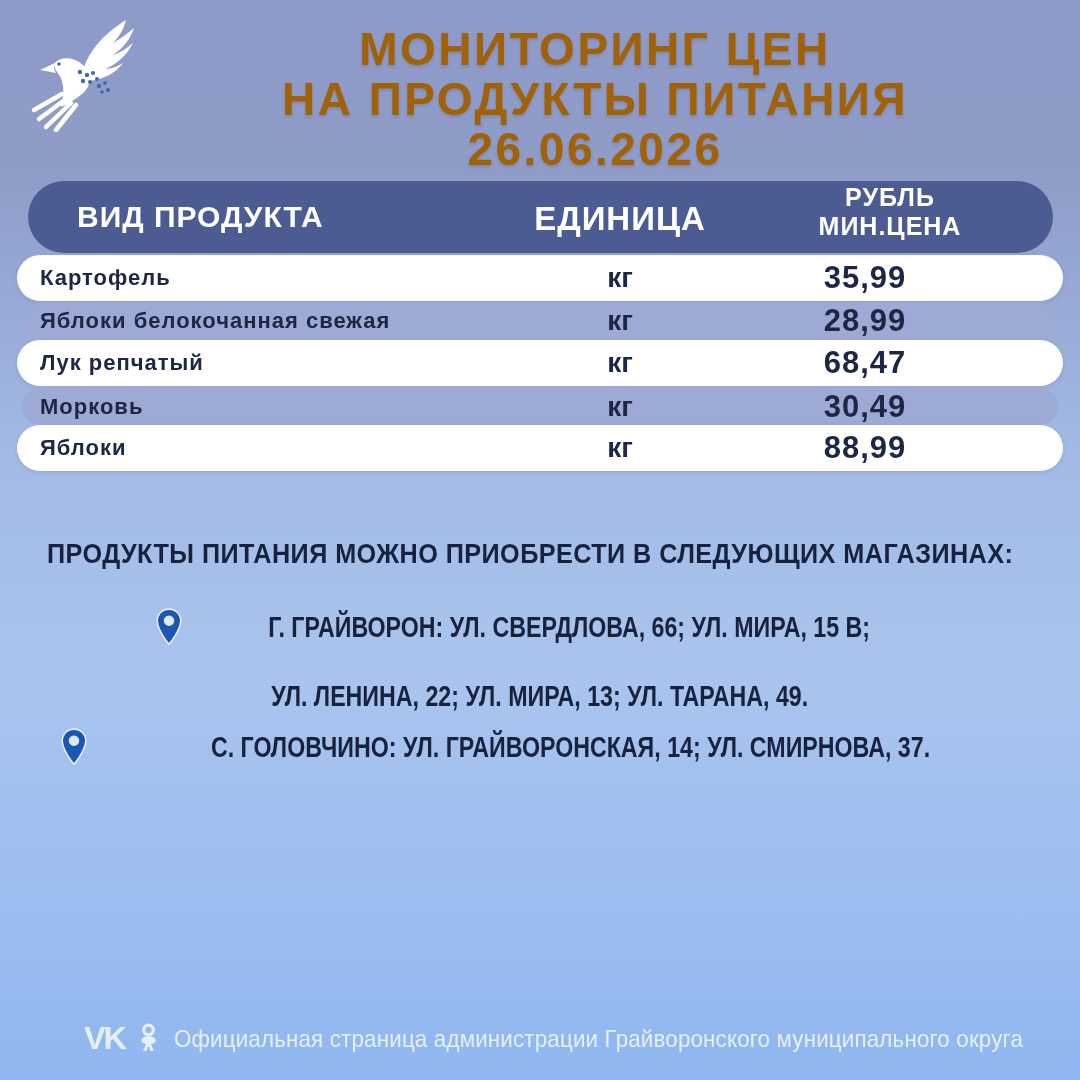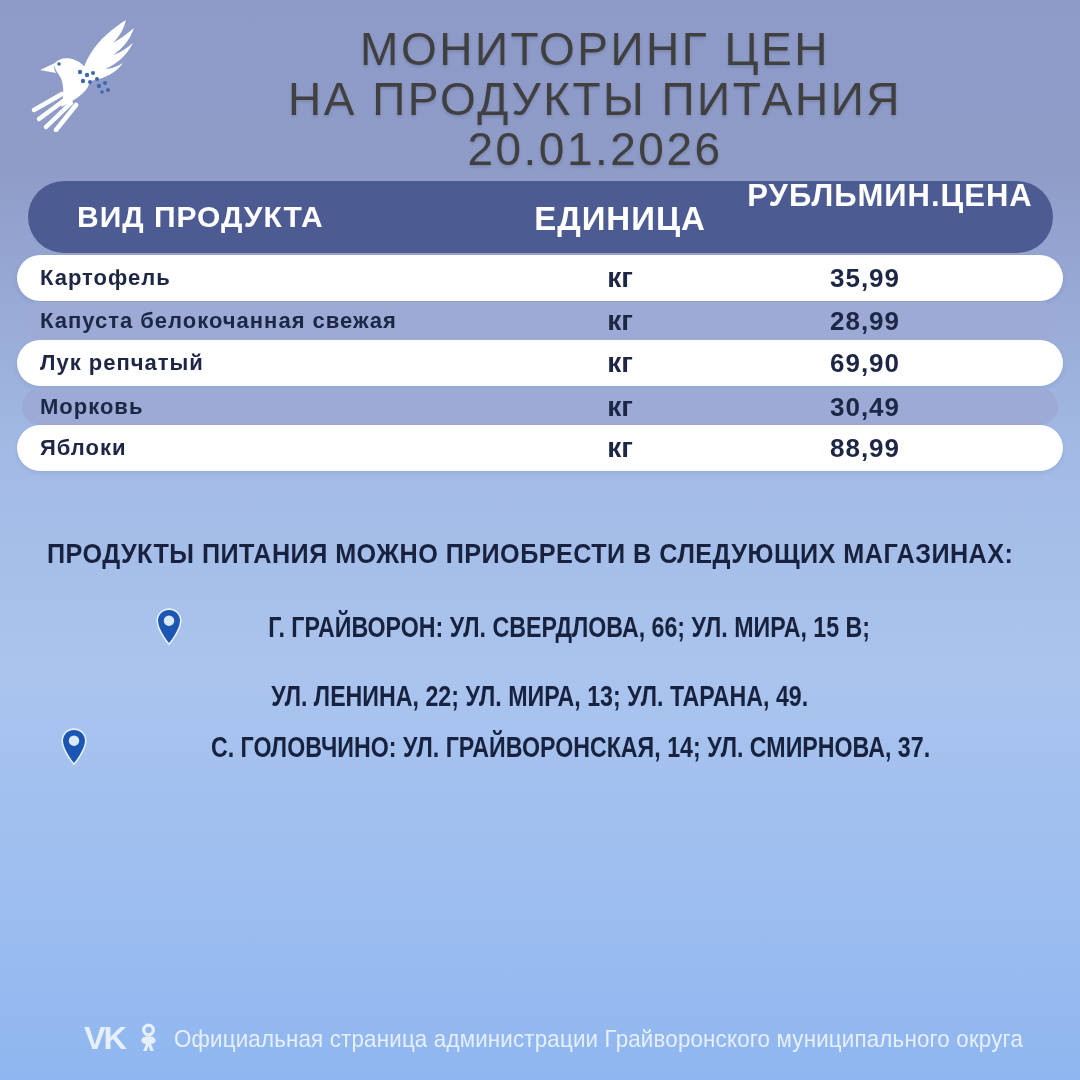--- a/index.html
+++ b/index.html
@@ -5,45 +5,45 @@
   html,body{margin:0;padding:0;}
   body{
     width:1080px;height:1080px;position:relative;overflow:hidden;
     font-family:"Liberation Sans","DejaVu Sans",sans-serif;
     background:linear-gradient(180deg,#8E9AC7 0%,#8F9CC8 16%,#A2BAE5 42%,#AAC4EE 62%,#99BCF0 88%,#8FB6F0 100%);
   }
   .abs{position:absolute;}
 
   
   .logo{left:28px;top:12px;width:140px;height:120px;}
-  .title{left:110px;top:24px;width:970px;text-align:center;color:#404040;
-    font-weight:normal;font-size:46px;line-height:50px;letter-spacing:2.5px;
+  .title{left:110px;top:24px;width:970px;text-align:center;color:#a16207;
+    font-weight:bold;font-size:46px;line-height:50px;letter-spacing:2.5px;
     text-shadow:0 2px 3px rgba(40,50,90,0.18);}
 
   
   .thead{left:28px;top:181px;width:1025px;height:72px;background:#4C5B92;
     border-radius:40px;color:#fff;font-weight:bold;}
   .th-product{left:17px;top:0;height:72px;display:flex;align-items:center;
     font-size:30px;letter-spacing:1px;margin-left:32px;}
   .th-unit{left:592px;top:0;height:76px;display:flex;align-items:center;
     transform:translateX(-50%);font-size:33px;letter-spacing:1px;text-align:right;}
-  .th-price{left:862px;top:0;height:62px;display:flex;flex-direction:row;
+  .th-price{left:862px;top:0;height:62px;display:flex;flex-direction:column;
     justify-content:center;transform:translateX(-50%);text-align:center;
-    font-size:31px;line-height:29px;letter-spacing:1px;}
+    font-size:25px;line-height:29px;letter-spacing:1px;}
 
   .row{left:17px;width:1046px;color:#1D2644;font-weight:bold;}
   .row.white{background:#FFFFFF;height:46px;border-radius:23px;box-shadow:0 2px 4px rgba(60,75,120,0.12);}
   .row.alt{left:22px;width:1036px;background:#9CAAD5;height:37px;border-radius:19px;}
   .cell-product{position:absolute;left:23px;top:50%;transform:translateY(-50%);
     font-size:22px;letter-spacing:1px;white-space:nowrap;}
   .row.alt .cell-product{left:18px;}
   .cell-unit{position:absolute;left:603px;top:50%;transform:translate(-50%,-50%);font-size:28px;}
   .row.alt .cell-unit{left:598px;}
   .cell-price{position:absolute;left:848px;top:50%;transform:translate(-50%,-50%);
-    font-size:26px;letter-spacing:1px;}
+    font-size:31px;letter-spacing:1px;}
   .row.alt .cell-price{left:843px;}
   .r1{top:255px;} .r2{top:302px;} .r3{top:340px;} .r4{top:388px;} .r5{top:425px;}
 
   
   .stores-heading{left:47px;top:538px;color:#18223E;font-weight:bold;font-size:28px;
     white-space:nowrap;transform:scaleX(0.90);transform-origin:left center;letter-spacing:0.5px;}
   .loc-line{left:0;width:1080px;display:flex;justify-content:center;align-items:center;
     gap:10px;color:#18223E;font-weight:bold;font-size:29px;white-space:nowrap;}
   .loc-line .txt{display:inline-block;transform:scaleX(0.80);transform-origin:center;}
   .loc1a{top:608px;padding-left:10px;} .loc1b{top:680px;} .loc2{top:728px;gap:33px;}
@@ -92,46 +92,46 @@
     <circle cx="71" cy="74" r="2.2"></circle>
       <circle cx="77" cy="71" r="2"></circle>
     <circle cx="80" cy="78" r="2"></circle>
       <circle cx="74" cy="80" r="1.8"></circle>
   </g>
 </svg>
 
 <div class="abs title">
   <div>МОНИТОРИНГ ЦЕН</div>
   <div>НА ПРОДУКТЫ ПИТАНИЯ</div>
-  <div>20.01.2026</div>
+  <div>26.06.2026</div>
 </div>
 
 <div class="abs thead">
   <div class="abs th-product" style="left:17px;padding-left:0;position:absolute;">ВИД ПРОДУКТА</div>
   <div class="abs th-unit">ЕДИНИЦА</div>
   <div class="abs th-price">
     <div>РУБЛЬ</div>
     <div>МИН.ЦЕНА</div>
   </div>
 </div>
 
 <div class="abs row white r1">
   <span class="cell-product">Картофель</span>
   <span class="cell-unit">кг</span>
   <span class="cell-price">35,99</span>
 </div>
 <div class="abs row alt r2">
-  <span class="cell-product">Капуста белокочанная свежая</span>
+  <span class="cell-product">Яблоки белокочанная свежая</span>
   <span class="cell-unit">кг</span>
   <span class="cell-price">28,99</span>
 </div>
 <div class="abs row white r3">
   <span class="cell-product">Лук репчатый</span>
   <span class="cell-unit">кг</span>
-  <span class="cell-price">69,90</span>
+  <span class="cell-price">68,47</span>
 </div>
 <div class="abs row alt r4">
   <span class="cell-product">Морковь</span>
   <span class="cell-unit">кг</span>
   <span class="cell-price">30,49</span>
 </div>
 <div class="abs row white r5">
   <span class="cell-product">Яблоки</span>
   <span class="cell-unit">кг</span>
   <span class="cell-price">88,99</span>

